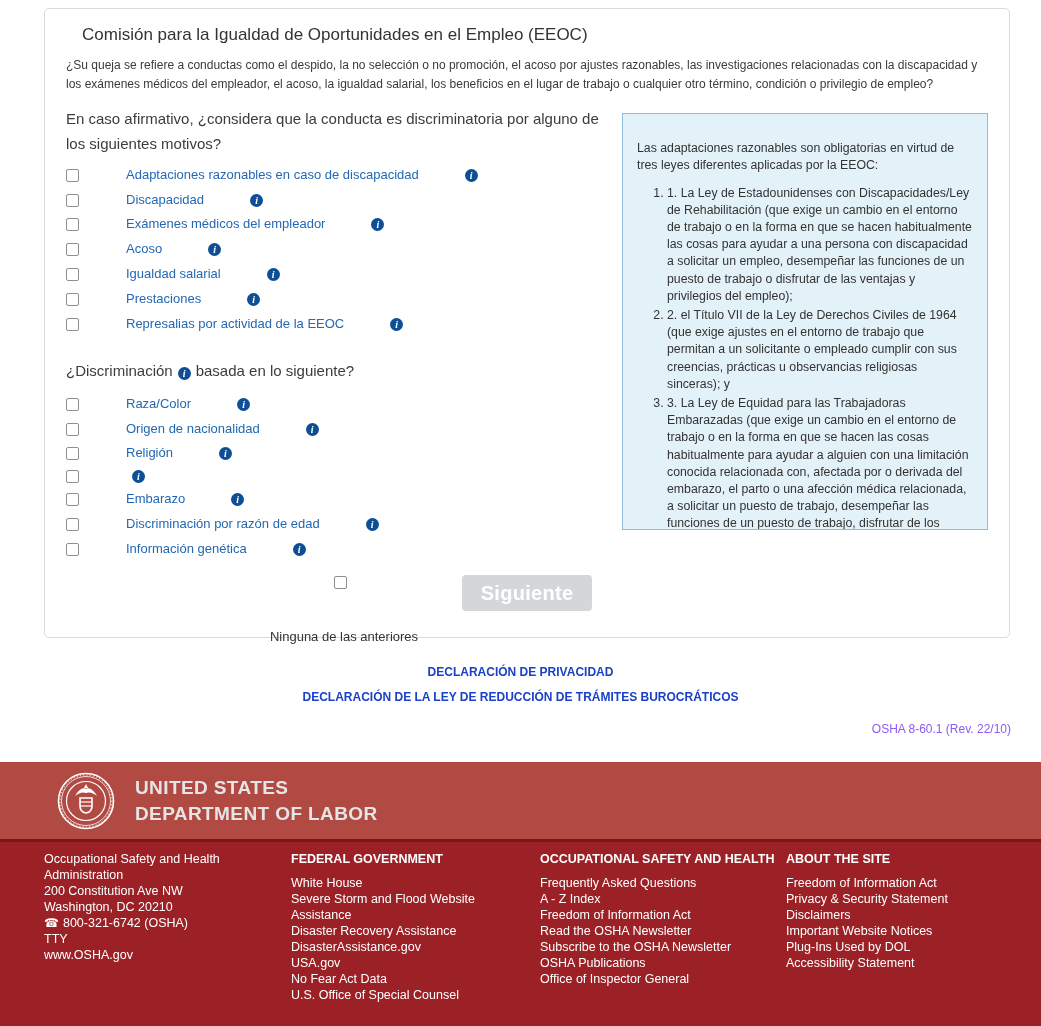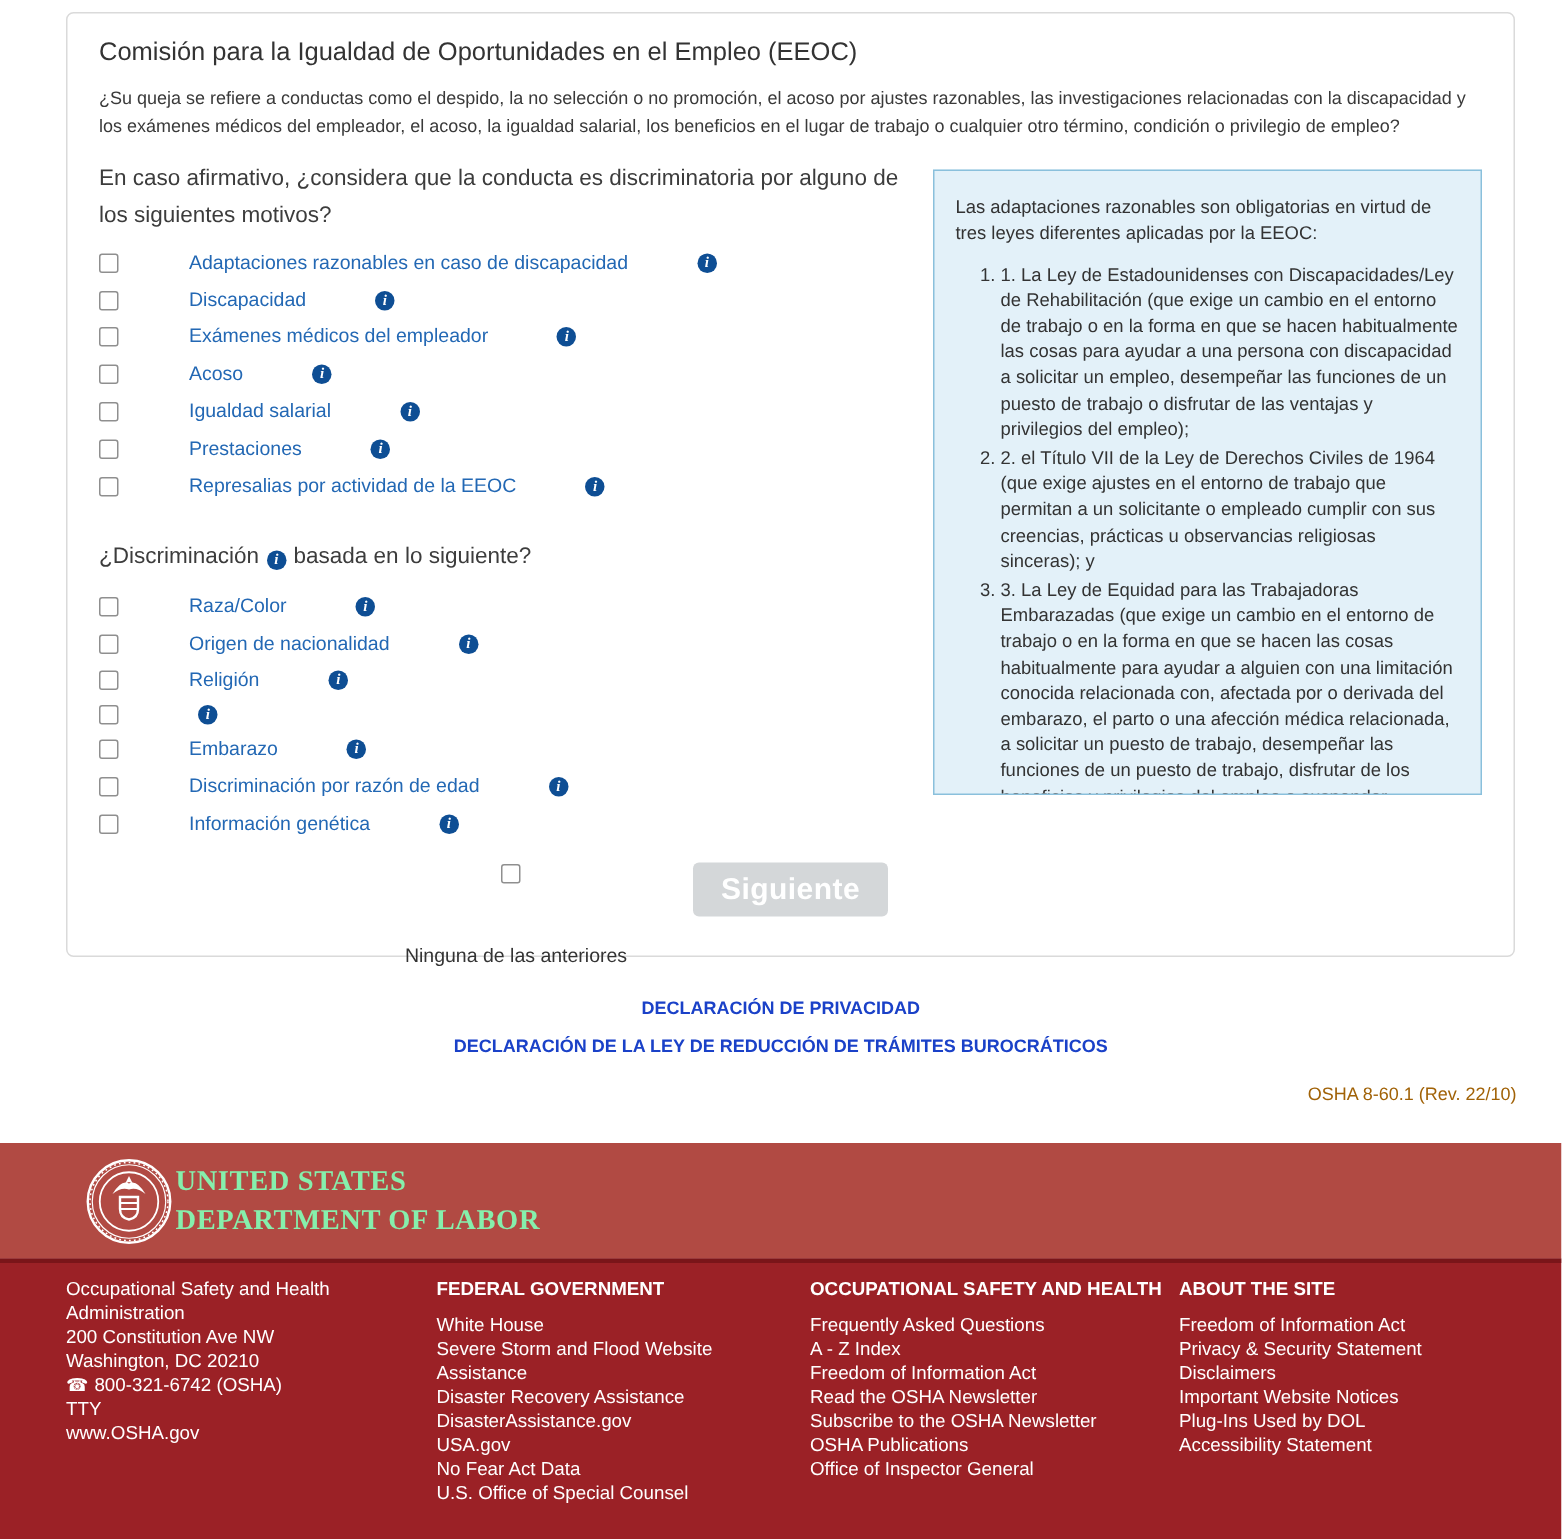--- a/index.html
+++ b/index.html
@@ -16,21 +16,21 @@
   
   .card {
     position: absolute; left: 44px; top: 8px;
     width: 966px; height: 630px;
     border: 1px solid #dadada; border-radius: 5px;
     padding: 16px 21px;
     background: #fff;
   }
   .card-title {
     font-size: 17px; font-weight: 400; color: #333;
-    margin: 0 0 11px 0;
+    margin: 0 0 11px 16px;
   }
   .intro {
     font-size: 12px; color: #3a3a3a; line-height: 1.55;
     margin: 0 0 14px 0;
   }
   .content-row { display: flex; align-items: flex-start; }
   .left-col { width: 556px; flex: none; }
   .question {
     font-size: 15px; color: #3c3c3c; line-height: 1.65;
     margin: 0 0 10px 0;
@@ -58,21 +58,21 @@
     vertical-align: -2px;
   }
   .q-info { margin: 0 5px; vertical-align: -1px; }
   .none-row { margin-top: 18px; flex-direction: column; }
 
   
   .info-panel {
     width: 374px; margin-left: auto; margin-top: 6px;
     height: 417px;
     background: #e3f1f9; border: 1px solid #8ac0dc;
-    padding: 16px 14px 10px 14px;
+    padding: 26px 14px 10px 14px;
     font-size: 12.3px; color: #333; line-height: 1.4;
     overflow: hidden;
   }
   .info-panel p { margin: 0 0 10px 0; }
   .info-panel ol { margin: 0; padding-left: 30px; }
   .info-panel li { margin-bottom: 2px; }
 
   
   .next-btn {
     position: absolute; left: 50%; bottom: 26px; transform: translateX(-50%);
@@ -88,32 +88,32 @@
   .decl {
     position: absolute; left: 0; width: 100%;
     text-align: center;
     font-size: 12px; font-weight: bold; color: #1a41c8;
     text-decoration: none; display: block;
   }
   .decl-1 { top: 665px; }
   .decl-2 { top: 690px; }
   .rev-note {
     position: absolute; top: 722px; right: 30px;
-    font-size: 12px; color: #a16207;
+    font-size: 12px; color: #8b5cf6;
   }
 
   
   .dol-band {
     position: absolute; left: 0; top: 762px;
     width: 100%; height: 77px;
     background: #b14a43;
     display: flex; align-items: center;
   }
   .dol-seal { margin-left: 57px; flex: none; }
-  .dol-text { margin-left: 2px; color: #86efac; font-family: Liberation Serif, serif; }
+  .dol-text { margin-left: 20px; color: #e5e5e5; }
   .dol-line {
     font-size: 19px; font-weight: bold; letter-spacing: 0.4px;
     line-height: 1.35;
   }
 
   
   .footer {
     position: absolute; left: 0; top: 839px;
     width: 100%; height: 221px;
     background: #9b2126;

